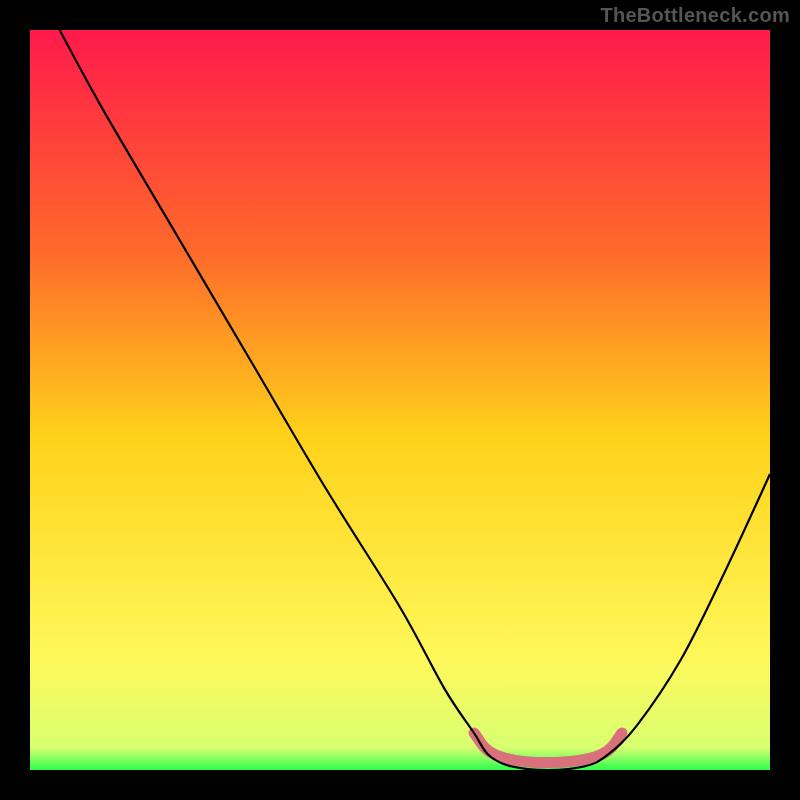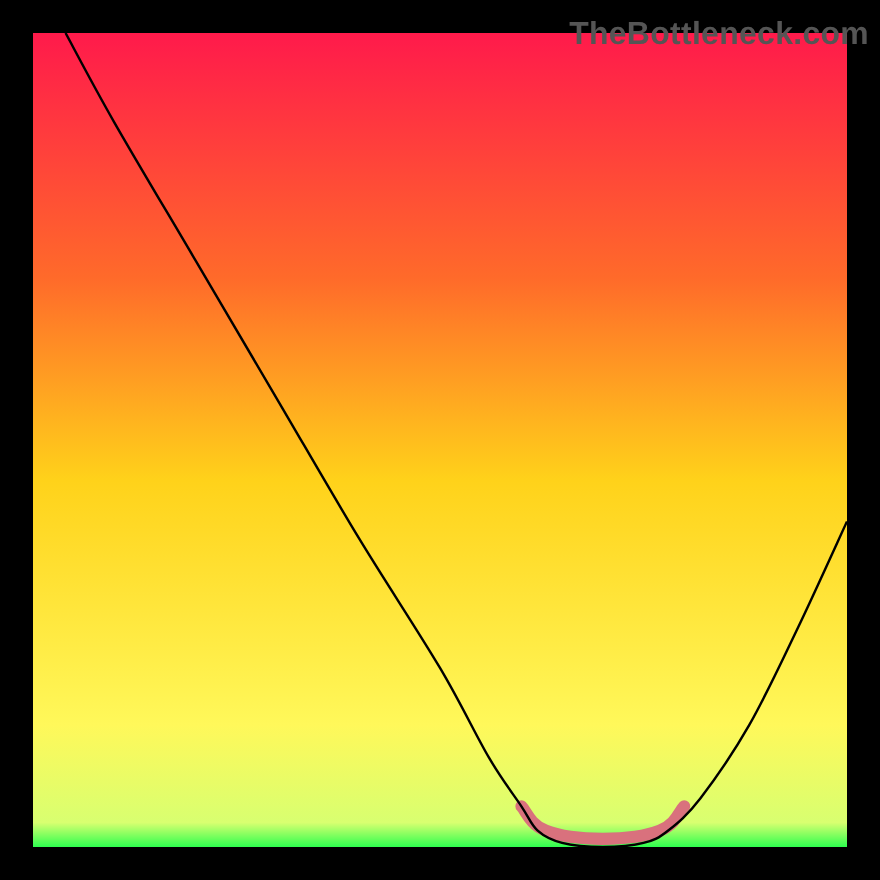--- a/index.html
+++ b/index.html
@@ -15,26 +15,25 @@
     position: relative;
     width: 800px;
     height: 800px;
     box-sizing: border-box;
   }
   .watermark {
     position: absolute;
     top: 4px;
     right: 10px;
     color: #555;
-    font-size: 29px;
+    font-size: 20px;
     font-weight: 600;
     letter-spacing: 0.3px;
     z-index: 10;
     user-select: none;
-    margin-top: 11px;
   }
   .plot-area-wrap {
     position: absolute;
     left: 30px;
     top: 30px;
     width: 740px;
     height: 740px;
   }
   svg {
     display: block;

